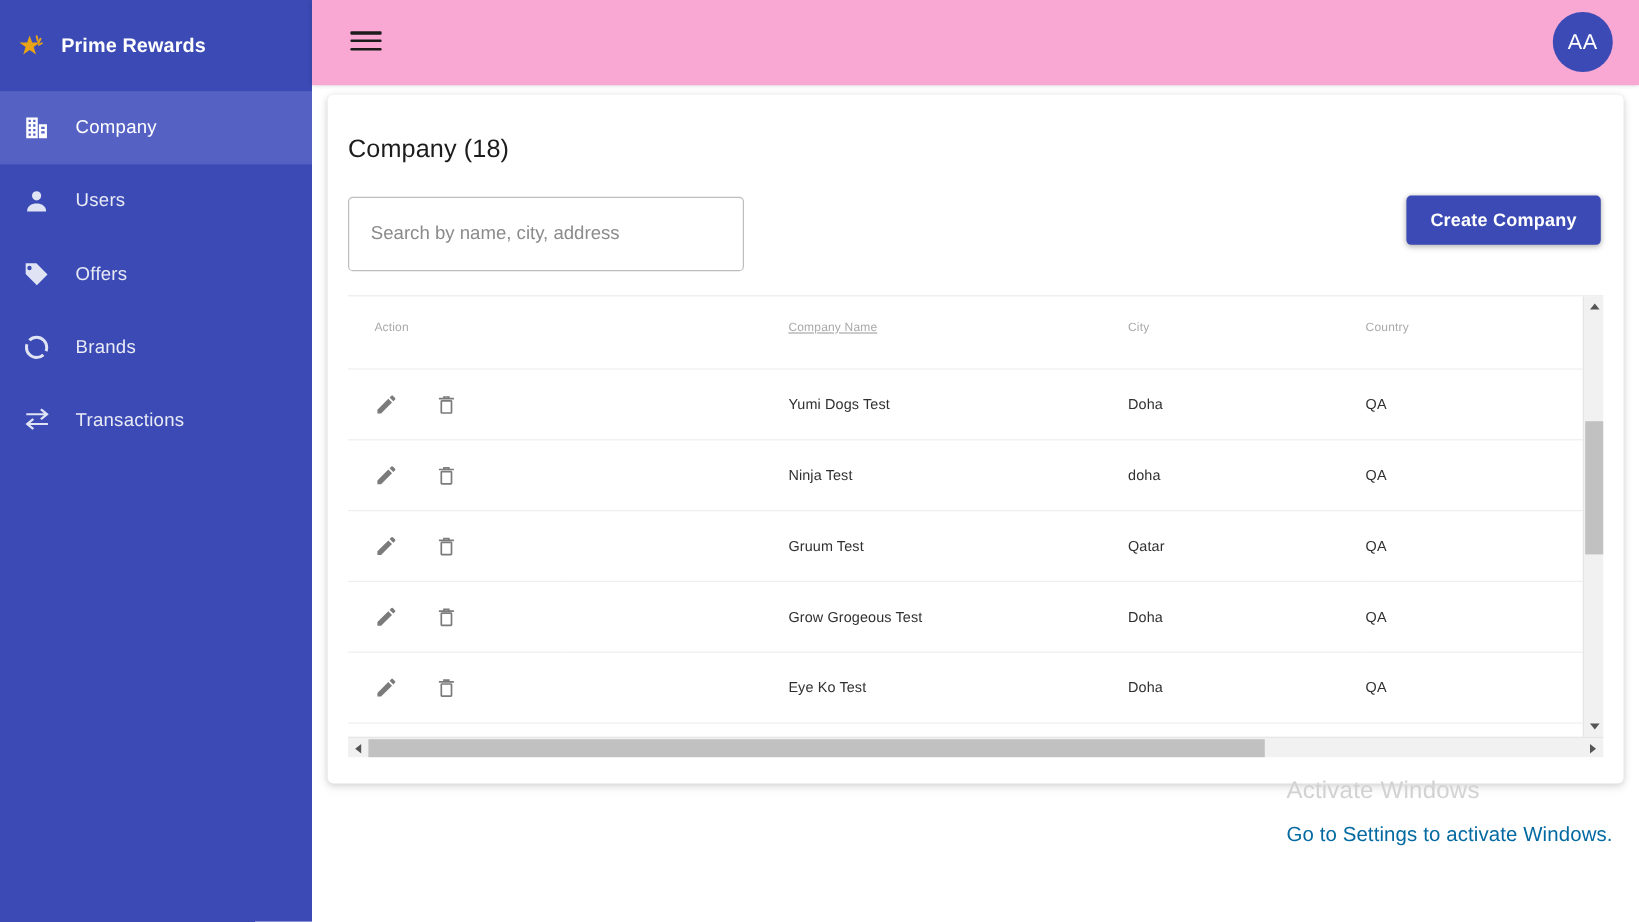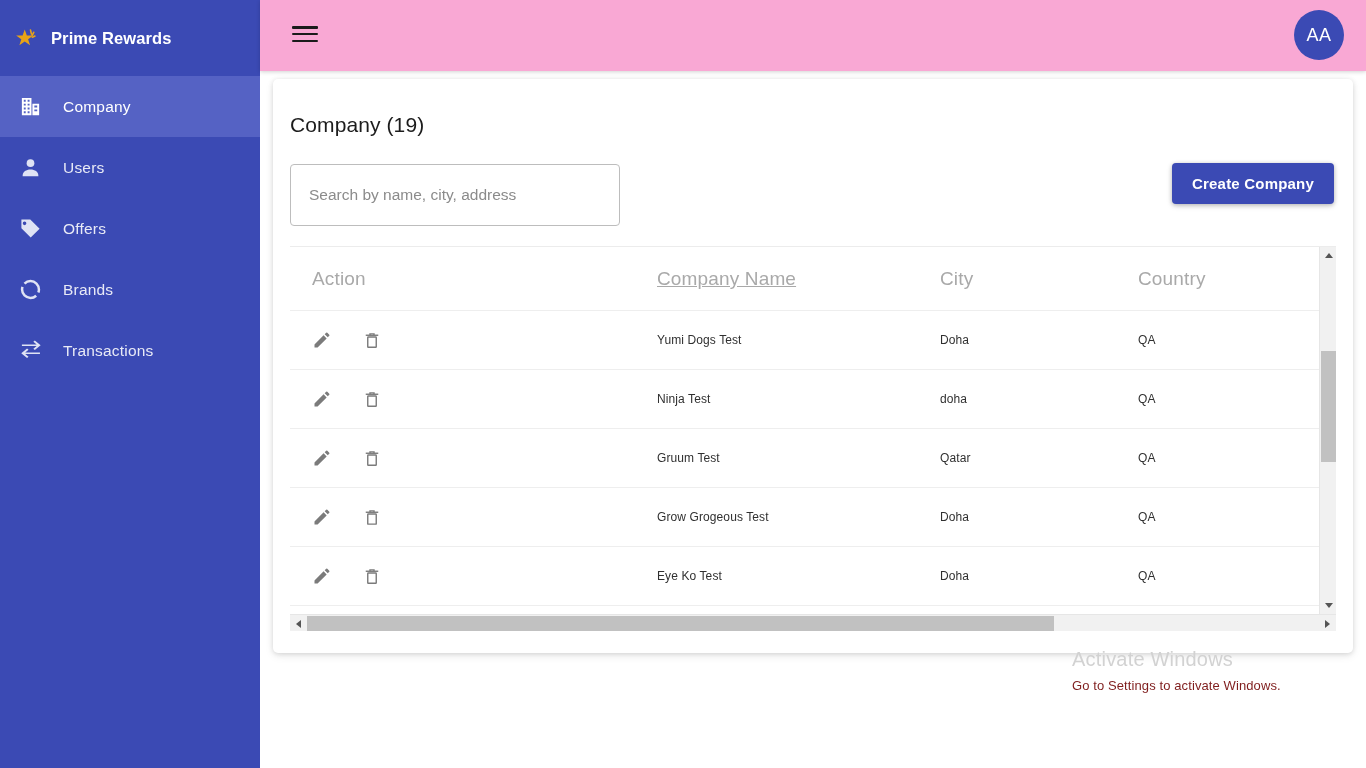--- a/index.html
+++ b/index.html
@@ -132,23 +132,23 @@
     overflow: hidden;
   }
   table.data {
     width: 1029px;
     border-collapse: collapse;
     table-layout: fixed;
   }
   table.data th {
     text-align: left;
     font-weight: normal;
-    font-size: 19px;
+    font-size: 10px;
     color: #a9a9a9;
-    padding: 21px 0 20px 0;
+    padding: 21px 0 28px 0;
     letter-spacing: .15px;
   }
   table.data td {
     font-size: 12px;
     color: #303030;
     padding: 18px 0;
     border-top: 1px solid #eeeeee;
     height: 57px;
     letter-spacing: .1px;
   }
@@ -208,21 +208,21 @@
   .tri.left  { border-top: 4px solid transparent; border-bottom: 4px solid transparent; border-right: 5px solid #555; }
   .tri.right { border-top: 4px solid transparent; border-bottom: 4px solid transparent; border-left: 5px solid #555; }
 
   
   #watermark {
     position: absolute; left: 1072px; top: 648px;
     width: 290px;
     pointer-events: none;
   }
   #wm-title { font-size: 20px; color: #d2d2d2; letter-spacing: .2px; }
-  #wm-sub   { font-size: 13px; color: #7f1d1d; margin-top: 7px; letter-spacing: .1px; }
+  #wm-sub   { font-size: 17px; color: #0369a1; margin-top: 15px; letter-spacing: .1px; }
 </style>
 </head>
 <body>
 
 <div id="sidebar">
 
   <div id="brand">
     <span class="nav-icon">
       <svg class="star-logo" viewBox="0 0 28 28">
         <path d="M12 4.5 L14.4 11.2 L21.6 11.2 L15.8 15.4 L18.0 22.2 L12 18.0 L6.0 22.2 L8.2 15.4 L2.4 11.2 L9.6 11.2 Z" fill="#e8a317"></path>
@@ -288,21 +288,21 @@
     <span></span>
     <span></span>
   </div>
   <div id="avatar">
     <span>AA</span>
   </div>
 </div>
 
 <div id="content-card">
 
-  <div id="page-title">Company (19)</div>
+  <div id="page-title">Company (18)</div>
 
   <input id="search-input" type="text" placeholder="Search by name, city, address" style="">
 
   <button id="create-btn">Create Company</button>
 
   <div id="table-wrap">
 
     <div id="table-viewport">
       <table class="data">
         <thead>

